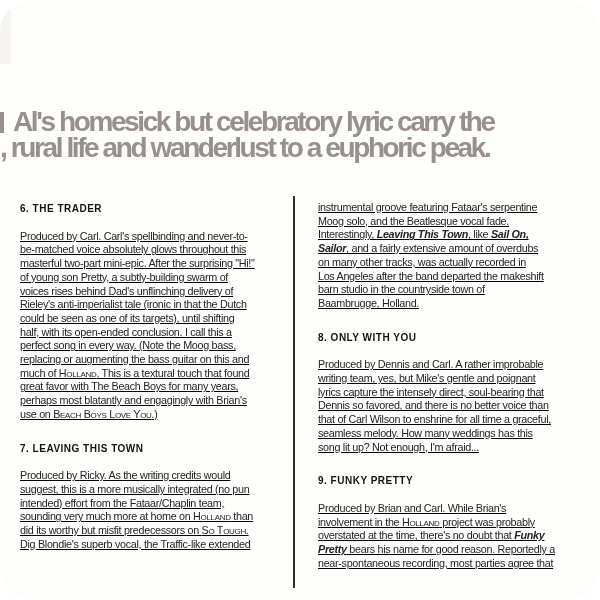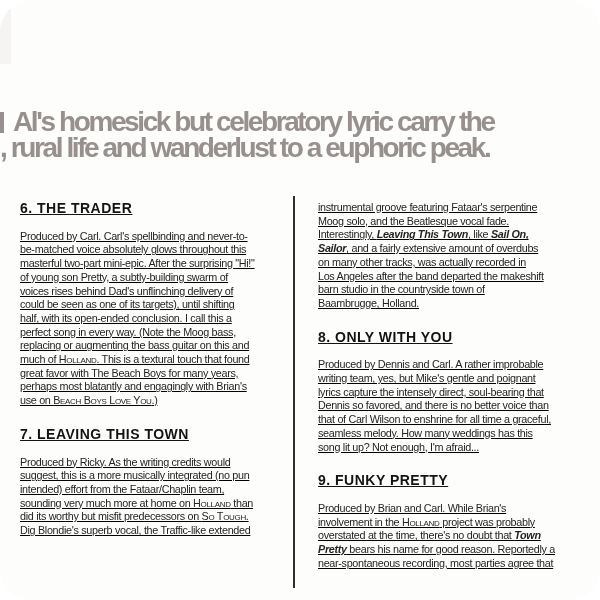--- a/index.html
+++ b/index.html
@@ -31,28 +31,27 @@
     background:#98908e;
   }
   #divider{
     position:absolute;left:293px;top:196px;width:2px;height:392px;
     background:#2e2e2e;
   }
   .col{position:absolute;}
   #col-left{left:20px;top:202px;width:276px;}
   #col-right{left:318px;top:201px;width:270px;}
   .heading{
-    font-size:14px;
+    font-size:10px;
     font-weight:bold;
     letter-spacing:0.5px;
     line-height:13.7px;
     color:#131313;
     margin:20px 0 14px 0;
     white-space:nowrap;
-    text-decoration:underline;
   }
   .col > .heading:first-child, .col > .para:first-child{margin-top:0;}
   .para{margin:0 0 0 0;text-decoration:underline;}
   .line{
     font-size:10.8px;
     line-height:13.7px;
     letter-spacing:-0.32px;
     color:#242424;
     white-space:nowrap;
   }
@@ -70,20 +69,21 @@
   <div id="headline-line2" class="headline-line">, rural life and wanderlust to a euphoric peak.</div>
 
   <div id="col-left" class="col">
       <div class="heading">6. THE TRADER</div>
       <div class="para">
         <div class="line"><span>Produced by Carl. Carl's spellbinding and never-to-</span></div>
         <div class="line"><span>be-matched voice absolutely glows throughout this</span></div>
         <div class="line"><span>masterful two-part mini-epic. After the surprising "Hi!"</span></div>
         <div class="line"><span>of young son Pretty, a subtly-building swarm of</span></div>
         <div class="line"><span>voices rises behind Dad's unflinching delivery of</span></div>
+        <div class="line"><span>Rieley's anti-imperialist tale (ironic in that the Dutch</span></div>
         <div class="line"><span>could be seen as one of its targets), until shifting</span></div>
         <div class="line"><span>half, with its open-ended conclusion. I call this a</span></div>
         <div class="line"><span>perfect song in every way. (Note the Moog bass,</span></div>
         <div class="line"><span>replacing or augmenting the bass guitar on this and</span></div>
         <div class="line"><span>much of </span><span class="sc">Holland</span><span>. This is a textural touch that found</span></div>
         <div class="line"><span>great favor with The Beach Boys for many years,</span></div>
         <div class="line"><span>perhaps most blatantly and engagingly with Brian's</span></div>
         <div class="line"><span>use on </span><span class="sc">Beach Boys Love You</span><span>.)</span></div>
       </div>
       <div class="heading">7. LEAVING THIS TOWN</div>
@@ -115,18 +115,18 @@
         <div class="line"><span>lyrics capture the intensely direct, soul-bearing that</span></div>
         <div class="line"><span>Dennis so favored, and there is no better voice than</span></div>
         <div class="line"><span>that of Carl Wilson to enshrine for all time a graceful,</span></div>
         <div class="line"><span>seamless melody.  How many weddings has this</span></div>
         <div class="line"><span>song lit up?  Not enough, I'm afraid...</span></div>
       </div>
       <div class="heading">9. FUNKY PRETTY</div>
       <div class="para">
         <div class="line"><span>Produced by Brian and Carl. While Brian's</span></div>
         <div class="line"><span>involvement in the </span><span class="sc">Holland</span><span> project was probably</span></div>
-        <div class="line"><span>overstated at the time, there's no doubt that </span><span class="bi">Town</span></div>
+        <div class="line"><span>overstated at the time, there's no doubt that </span><span class="bi">Funky</span></div>
         <div class="line"><span class="bi">Pretty</span><span> bears his name for good reason. Reportedly a</span></div>
         <div class="line"><span>near-spontaneous recording, most parties agree that</span></div>
       </div>
     </div>
 </div>
 
 </body></html>

